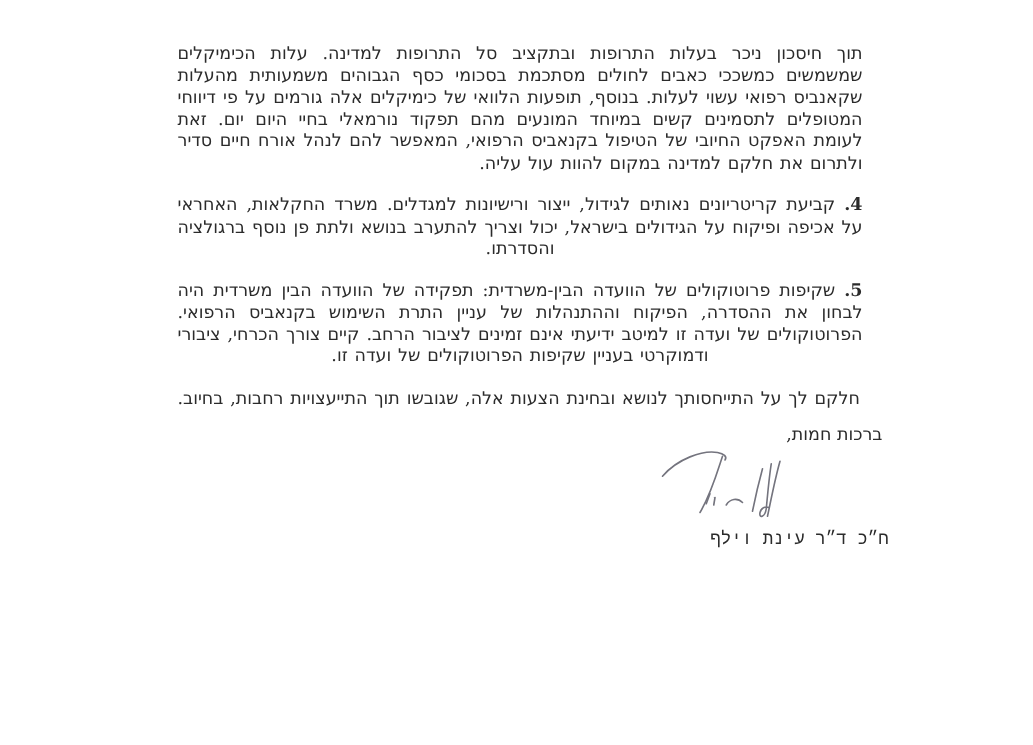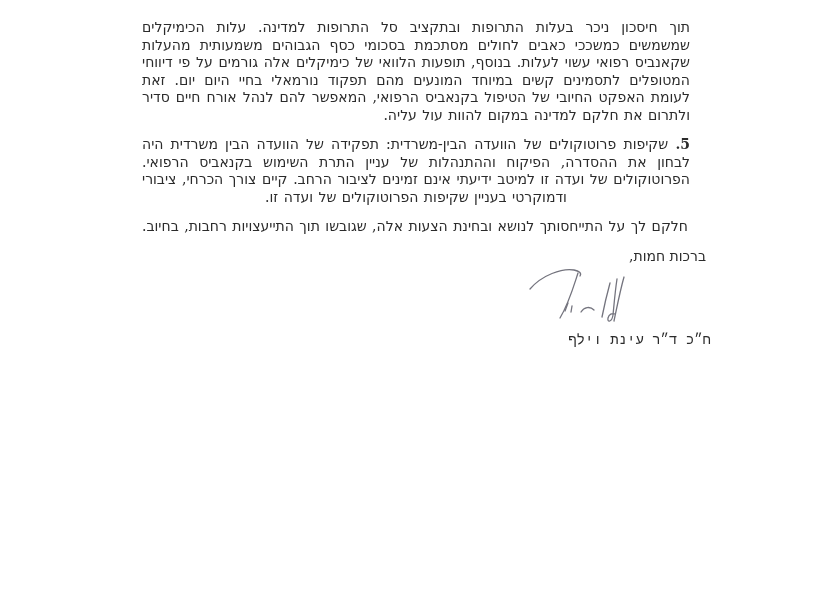--- a/index.html
+++ b/index.html
@@ -18,21 +18,21 @@
     top: 19px;
     width: 548px;
   }
   .para {
     direction: rtl;
     unicode-bidi: embed;
     text-align: justify;
     text-align-last: right;
     font-size: 14px;
     line-height: 17.5px;
-    margin: 0 0 12px 0;
+    margin: 16px 0 12px 0;
     word-spacing: 1px;
   }
   .para.last-center { text-align-last: center; }
   .para.last-left   { text-align-last: left; }
   .pnum { font-weight: bold; }
   .closing {
     direction: rtl;
     text-align: right;
     margin-top: 10px;
   }
@@ -55,20 +55,21 @@
 </style>
 </head>
 <body>
 
 <div class="page">
   <div class="column">
 
     <p class="para"><span>תוך חיסכון ניכר בעלות התרופות ובתקציב סל התרופות למדינה. עלות הכימיקלים שמשמשים כמשככי כאבים לחולים מסתכמת בסכומי כסף הגבוהים משמעותית מהעלות שקאנביס רפואי עשוי לעלות. בנוסף, תופעות הלוואי של כימיקלים אלה גורמים על פי דיווחי המטופלים לתסמינים קשים במיוחד המונעים מהם תפקוד נורמאלי בחיי היום יום. זאת לעומת האפקט החיובי של הטיפול בקנאביס הרפואי, המאפשר להם לנהל אורח חיים סדיר ולתרום את חלקם למדינה במקום להוות עול עליה.</span></p>
 
 
+    <p class="para last-center"><b class="pnum">4.</b> <span>קביעת קריטריונים נאותים לגידול, ייצור ורישיונות למגדלים. משרד החקלאות, האחראי על אכיפה ופיקוח על הגידולים בישראל, יכול וצריך להתערב בנושא ולתת פן נוסף ברגולציה והסדרתו.</span></p>
 
     <p class="para last-center"><b class="pnum">5.</b> <span>שקיפות פרוטוקולים של הוועדה הבין-משרדית: תפקידה של הוועדה הבין משרדית היה לבחון את ההסדרה, הפיקוח וההתנהלות של עניין התרת השימוש בקנאביס הרפואי. הפרוטוקולים של ועדה זו למיטב ידיעתי אינם זמינים לציבור הרחב. קיים צורך הכרחי, ציבורי ודמוקרטי בעניין שקיפות הפרוטוקולים של ועדה זו.</span></p>
 
     <p class="para last-left"><span>חלקם לך על התייחסותך לנושא ובחינת הצעות אלה, שגובשו תוך התייעצויות רחבות, בחיוב.</span></p>
 
     <div class="closing">
       <p class="signoff">ברכות חמות,</p>
 
       <div class="sig-row">
         <svg width="118" height="64" viewBox="0 0 118 64" xmlns="http://www.w3.org/2000/svg">

